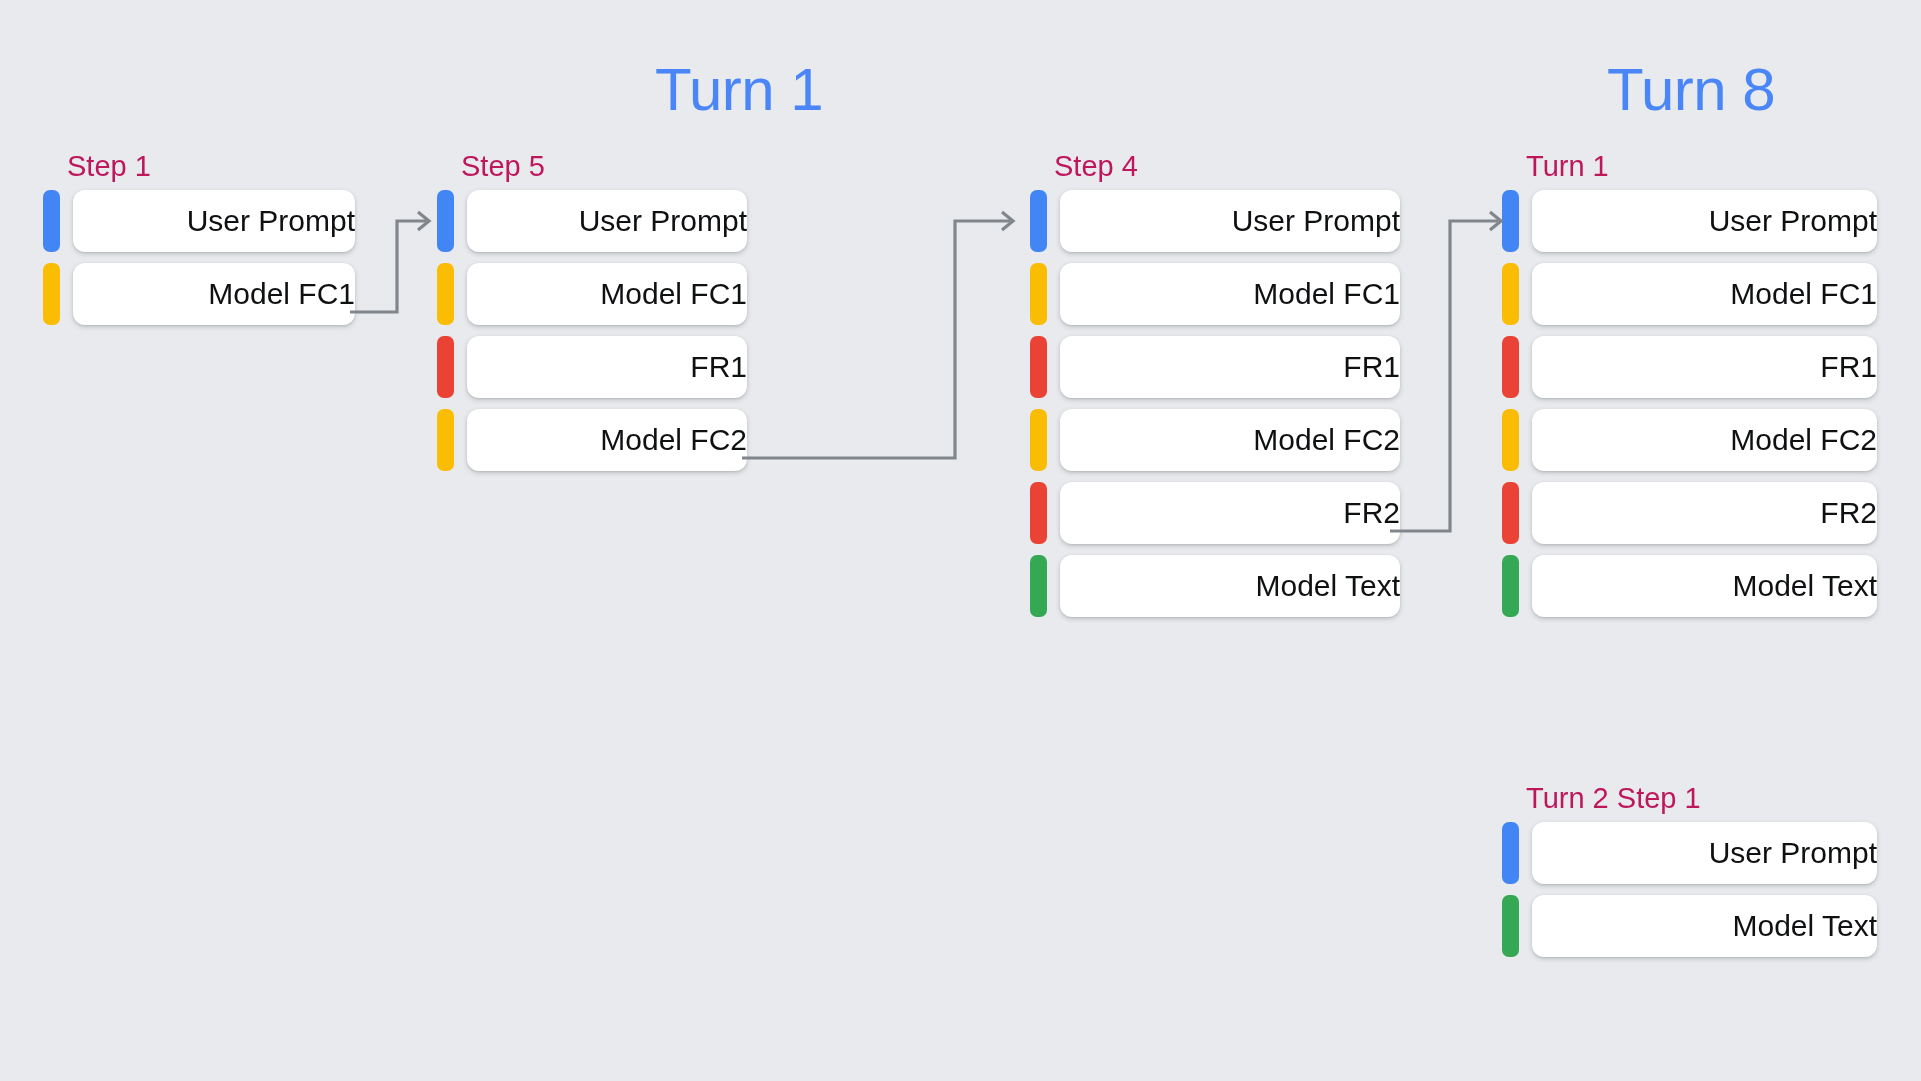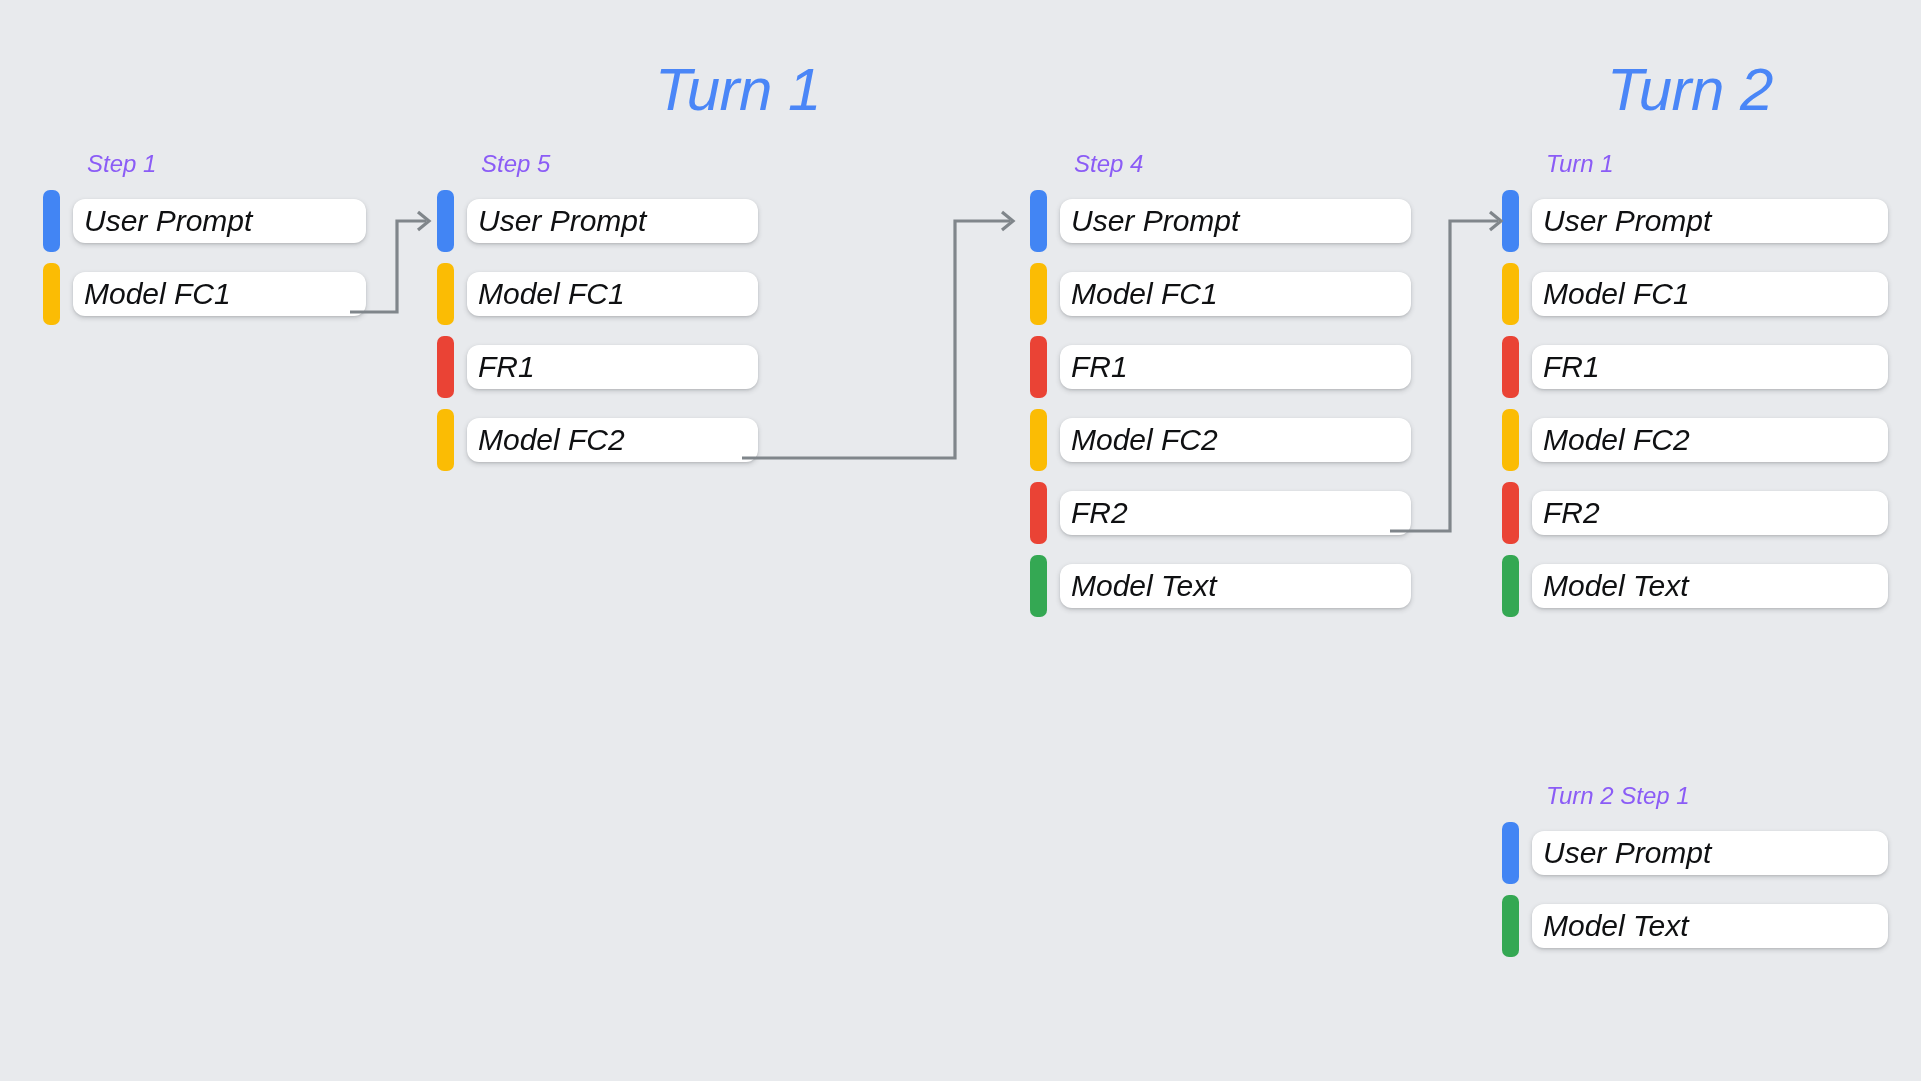--- a/index.html
+++ b/index.html
@@ -11,21 +11,20 @@
     height: 1081px;
     background: #e8eaed;
     font-family: "Liberation Sans", sans-serif;
     overflow: hidden;
     position: relative;
   }
   #stage {
     position: relative;
     width: 1921px;
     height: 1081px;
-    font-style: italic;
   }
 
   
   .turn-header {
     position: absolute;
     font-size: 60px;
     line-height: 1;
     color: #4a86f7;
     font-weight: 400;
     letter-spacing: -0.5px;
@@ -33,26 +32,26 @@
   }
   #turn-header-1 { left: 655px; top: 60px; }
   #turn-header-2 { left: 1607px; top: 60px; }
 
   
   .column {
     position: absolute;
   }
   .col-label {
     position: absolute;
-    font-size: 24px;
-    color: #8b5cf6;
+    font-size: 29px;
+    color: #be185d;
     line-height: 1;
     white-space: nowrap;
     top: -38px;
-    left: 44px;
+    left: 24px;
   }
 
   
   .row {
     position: absolute;
     left: 0;
     height: 62px;
     display: flex;
     align-items: center;
   }
@@ -62,29 +61,28 @@
     border-radius: 7px;
     flex: none;
   }
   .bar.blue   { background: #4285f4; }
   .bar.yellow { background: #fbbc04; }
   .bar.red    { background: #ea4335; }
   .bar.green  { background: #34a853; }
 
   .card {
     margin-left: 13px;
-    height: 44px;
+    height: 62px;
     background: #ffffff;
     border-radius: 12px;
     box-shadow: 0 2px 5px rgba(60,64,67,0.22), 0 1px 2px rgba(60,64,67,0.12);
     display: flex;
     align-items: center;
-    justify-content: flex-start;
+    justify-content: flex-end;
     flex: none;
-    padding-left: 11px;
   }
   .card-label {
     font-size: 30px;
     color: #0f1012;
     line-height: 1;
     white-space: nowrap;
   }
 
   
   .arrow-svg {
@@ -97,21 +95,21 @@
     stroke: #80868b;
     stroke-width: 3.2;
   }
 </style>
 </head>
 <body>
 
 <div id="stage">
 
   <div class="turn-header" id="turn-header-1">Turn 1</div>
-  <div class="turn-header" id="turn-header-2">Turn 2</div>
+  <div class="turn-header" id="turn-header-2">Turn 8</div>
 
   <div class="column" id="col-step-1" style="left:43px; top:190px;">
     <div class="col-label">Step 1</div>
 
     <div class="row" style="top:0px;">
       <div class="bar blue"></div>
       <div class="card" style="width:282px;">
         <span class="card-label">User Prompt</span>
       </div>
     </div>

